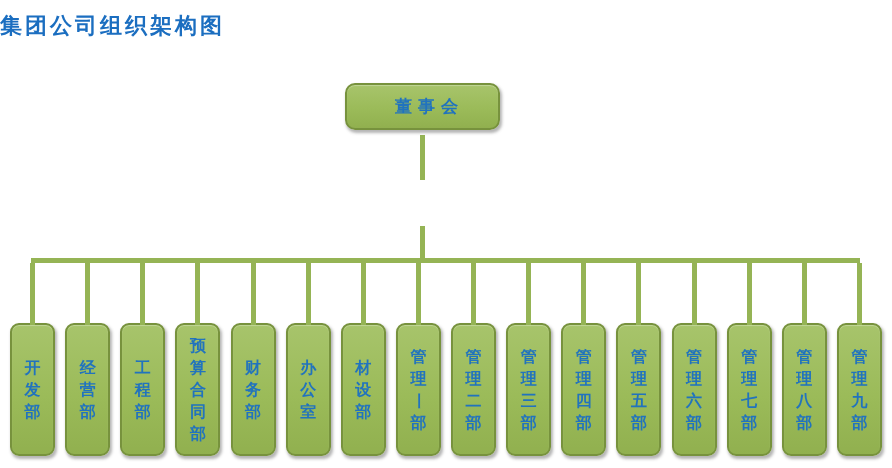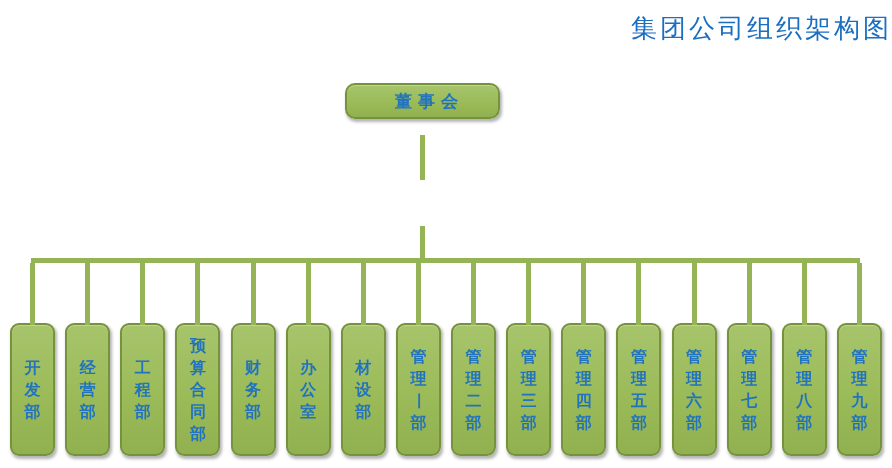--- a/index.html
+++ b/index.html
@@ -1,39 +1,39 @@
 <!DOCTYPE html>
 <html><head>
 <meta charset="utf-8">
 <style>
   html,body{margin:0;padding:0;background:#ffffff;}
   .canvas{
     position:relative;width:892px;height:468px;background:#ffffff;overflow:hidden;
     font-family:"Liberation Sans","DejaVu Sans",sans-serif;
   }
   .title{
-    position:absolute;top:11px;left:0;right:0;text-align:right;
-    font-size:26px;font-weight:normal;letter-spacing:3px;
+    position:absolute;top:11px;left:0;right:0;text-align:left;
+    font-size:22px;font-weight:bold;letter-spacing:3px;
     color:var(--title-color,#1b6ec0);
   }
   .conn{position:absolute;background:var(--line-color,#95b455);}
   .node{
     box-sizing:border-box;
     background:linear-gradient(180deg,#a7c46b 0%,var(--fill-color,#9bbb59) 55%,#91b04f 100%);
     border:2px solid var(--border-color,#77923d);
     border-radius:10px;
     box-shadow:1.5px 2.5px 3px rgba(90,90,90,.45), inset 0 1px 1px rgba(255,255,255,.30);
     display:flex;align-items:center;justify-content:center;
   }
   .top-node{
     position:absolute;left:345px;width:155px;
     font-size:17px;font-weight:600;color:var(--text-color,#2173be);
     letter-spacing:6px;text-indent:6px;
   }
-  #node-root{top:83px;height:36px;padding-left:8px;}
+  #node-root{top:83px;height:47px;padding-left:8px;}
   #node-gm{top:179px;height:49px;}
   #conn-root{left:420px;top:135px;width:5px;height:45px;}
   #conn-gm{left:420px;top:226px;width:5px;height:33px;}
   #rail{left:31px;top:258px;width:829px;height:5px;}
   .row{
     position:absolute;left:10px;top:323px;width:872px;height:133px;
     display:flex;justify-content:space-between;
   }
   .dept{position:relative;width:45px;height:133px;border-radius:9px;}
   .dept::before{

